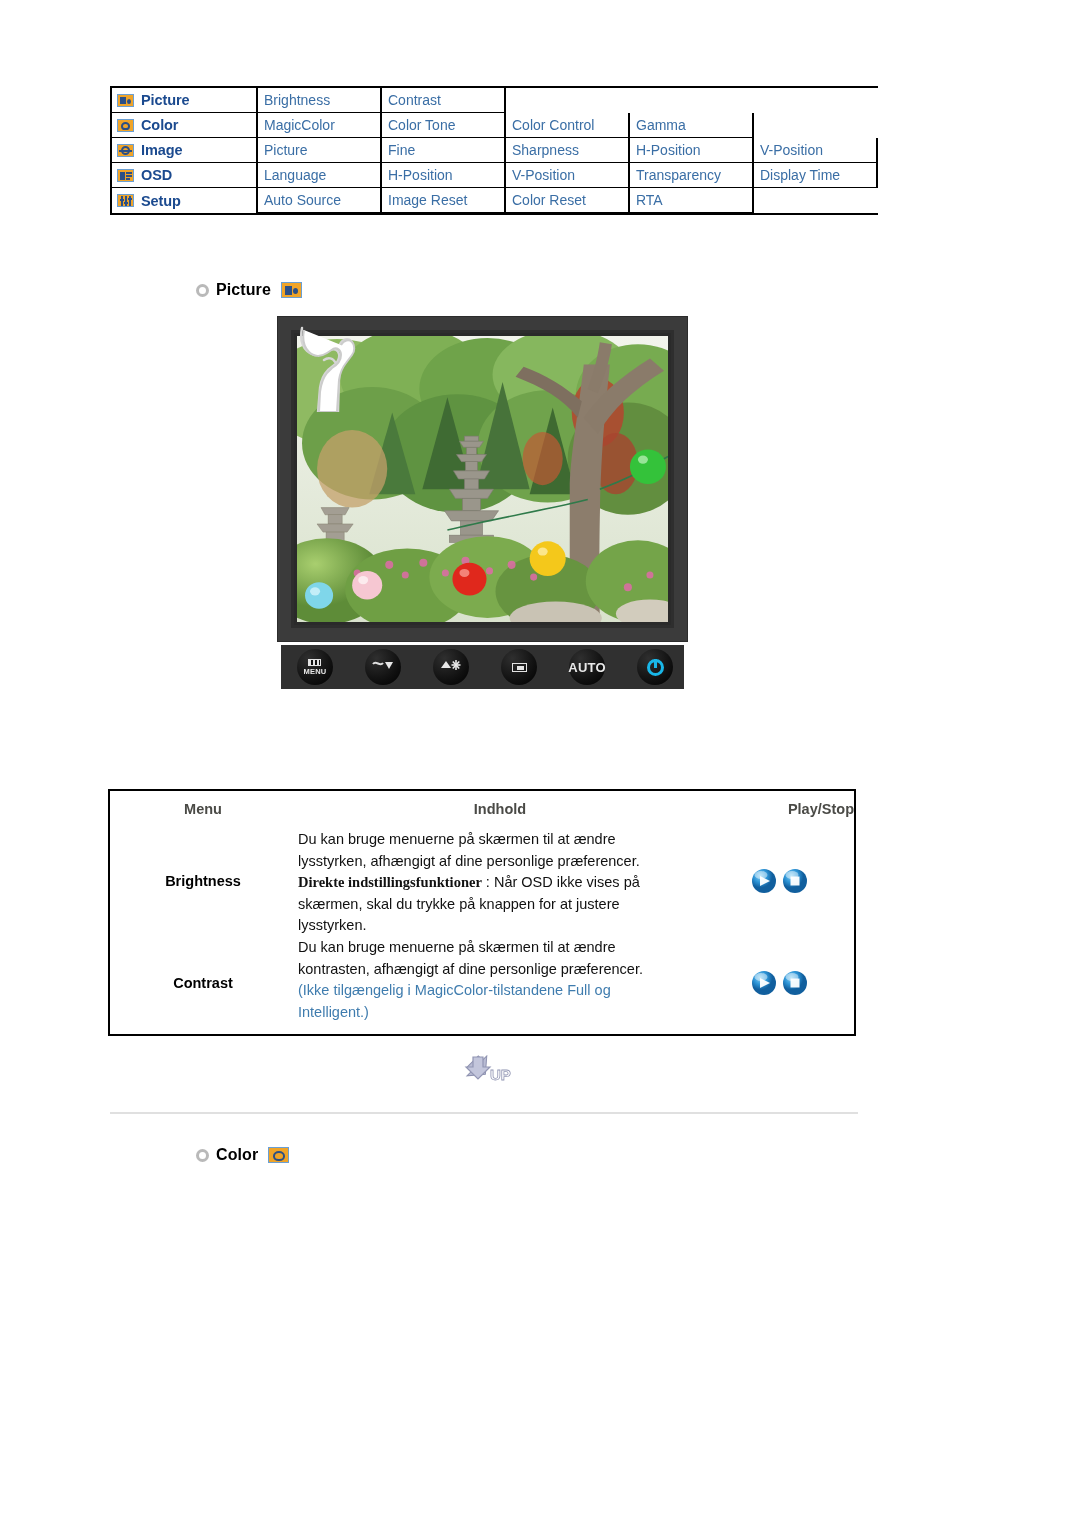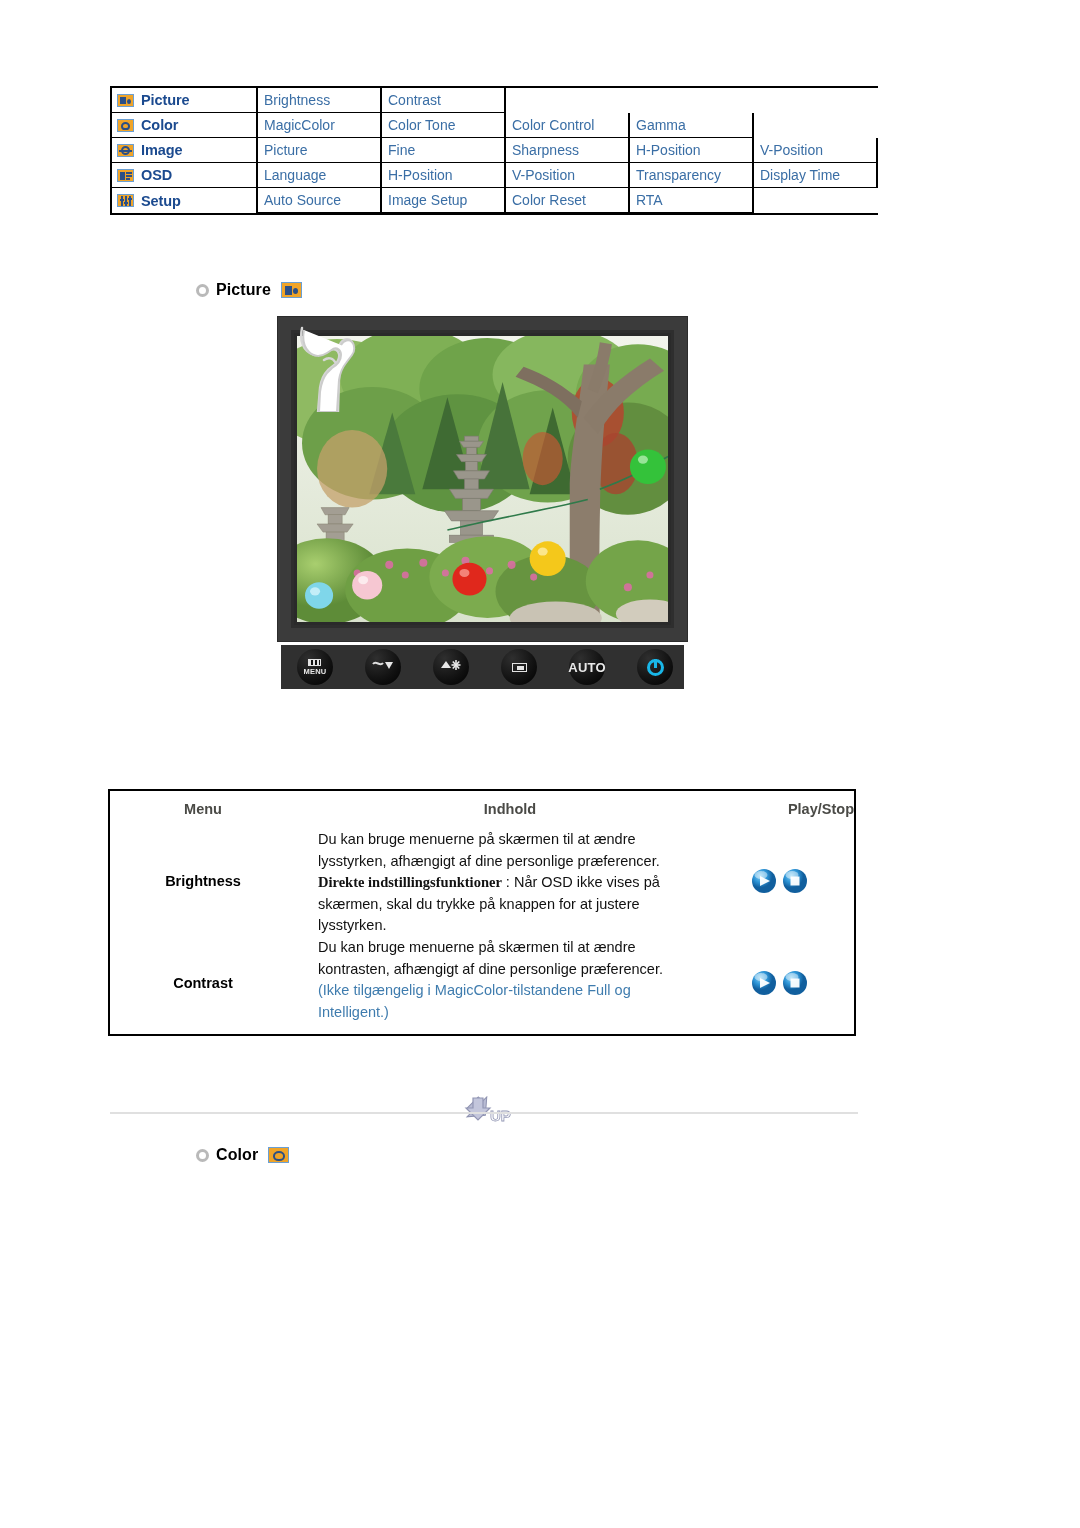--- a/index.html
+++ b/index.html
@@ -267,21 +267,21 @@
     box-sizing: border-box;
     background: #fff;
   }
   #desc-head {
     display: flex;
     height: 36px;
     align-items: center;
   }
   .dh { font-size: 14.5px; font-weight: bold; color: #4a4a46; text-align: center; }
   .col-menu    { flex: 0 0 186px; }
-  .col-content { flex: 1 1 auto; margin-left: 20px; }
+  .col-content { flex: 1 1 auto; }
   .col-play    { flex: 0 0 150px; text-align: right; }
 
   .desc-row { display: flex; }
   .desc-row .col-menu {
     display: flex; align-items: center; justify-content: center;
     font-size: 14.5px; font-weight: bold; color: #000;
   }
   .desc-row .col-content { padding: 2px 0 2px 2px; }
   .desc-row .col-play { display: flex; align-items: center; justify-content: center; gap: 5px; }
 
@@ -290,21 +290,21 @@
   .ctext .blue { color: #3f7cae; }
 
   .orb {
     width: 26px; height: 26px; flex: 0 0 auto;
   }
 
   
   #up-button {
     position: absolute;
     left: 459px;
-    top: 1096px;
+    top: 1055px;
     width: 56px;
     height: 32px;
   }
 
   
   #divider {
     position: absolute;
     left: 110px;
     top: 1112px;
     width: 748px;
@@ -382,21 +382,21 @@
           <i class="a"></i>
           <i class="b"></i>
           <i class="c"></i>
           <i class="d"></i>
           <i class="e"></i>
           <i class="f"></i>
         </span>
       <span class="osd-cat-label">Setup</span>
     </div>
     <div class="osd-item">Auto Source</div>
-    <div class="osd-item">Image Setup</div>
+    <div class="osd-item">Image Reset</div>
     <div class="osd-item">Color Reset</div>
     <div class="osd-item">RTA</div>
     <div class="osd-filler"></div>
   </div>
 
 </div>
 
 <div class="section-head" id="picture-section">
   <span class="bullet-ring"></span>
   <span class="section-title">Picture</span>

